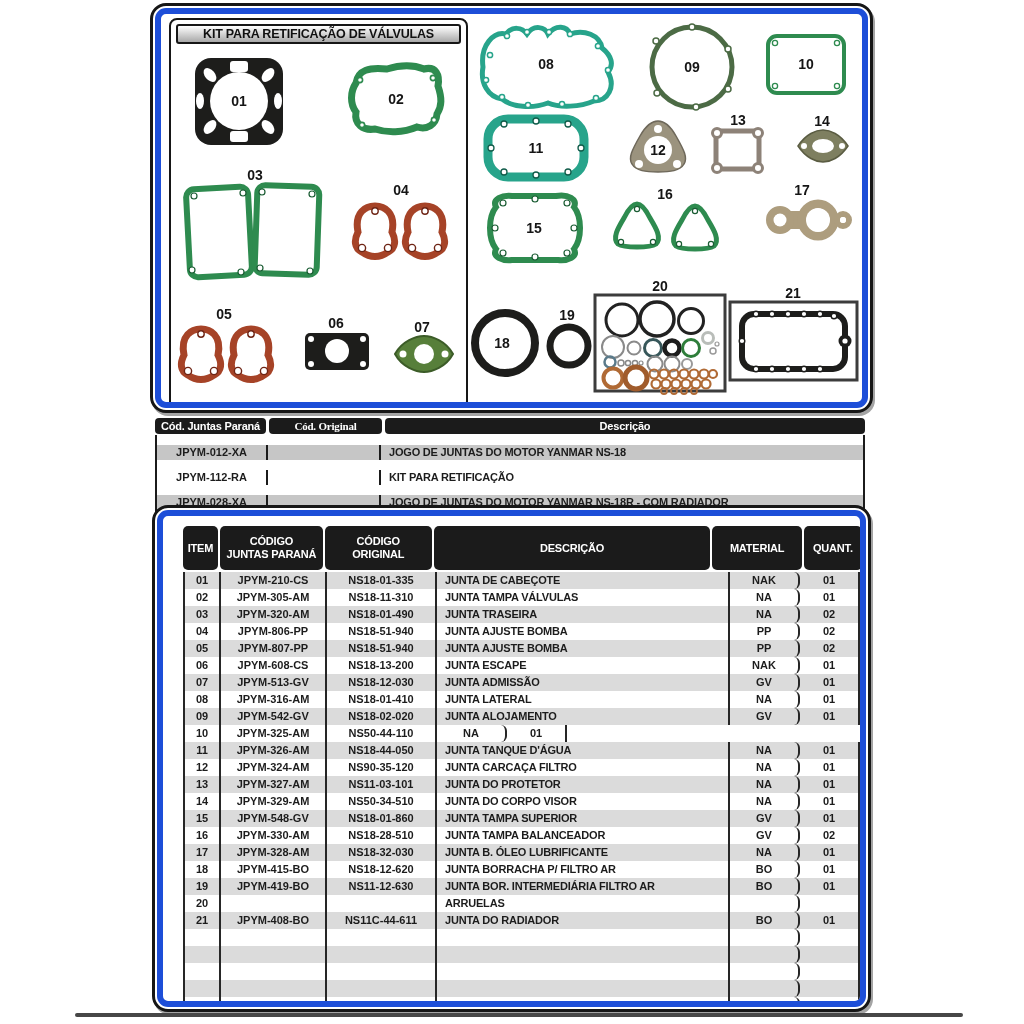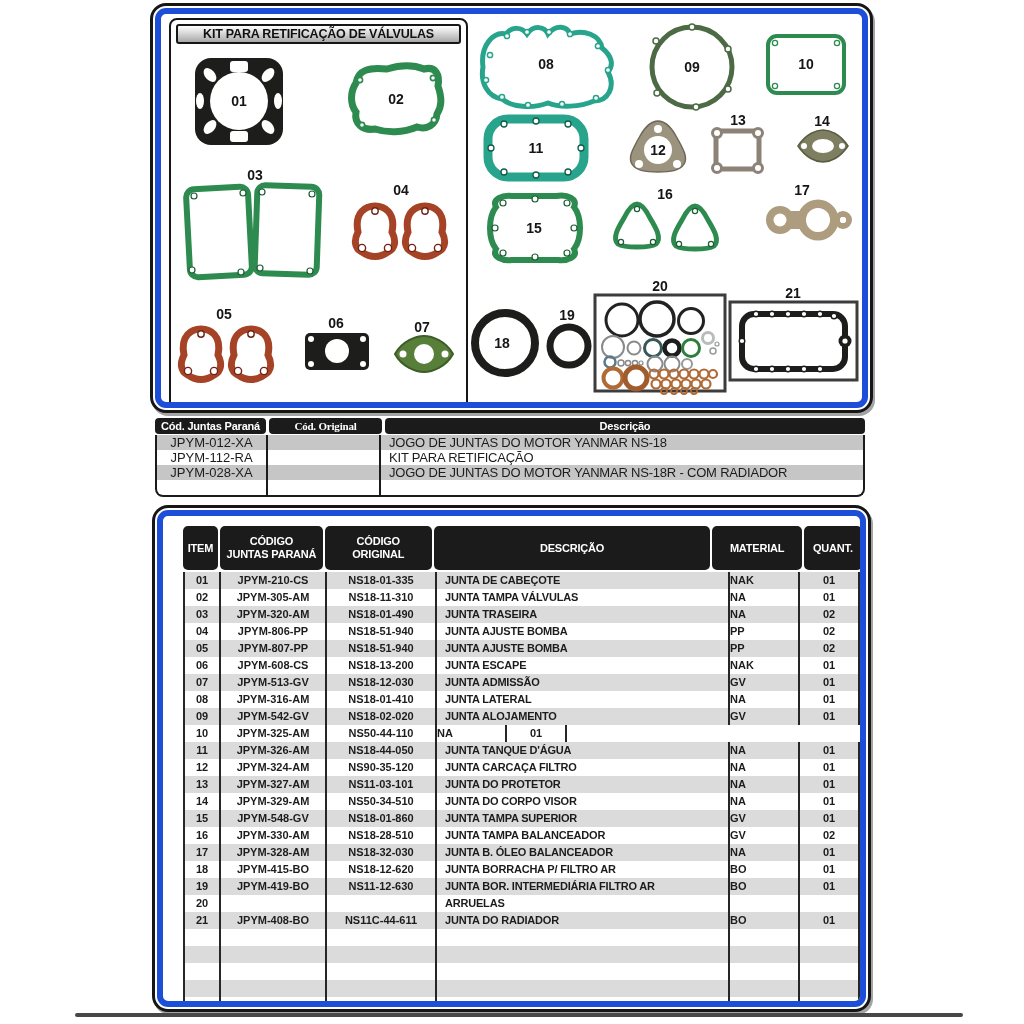--- a/index.html
+++ b/index.html
@@ -31,21 +31,21 @@
 
   
   .codes-table{position:absolute;left:155px;top:418px;width:710px;}
   .codes-head{display:flex;gap:3px;height:16px;margin-bottom:1px;justify-content:flex-end;}
   .codes-head .hc{
     background:var(--c-header_bg,#1b1b1b);color:#fff;font-size:11px;font-weight:bold;border-radius:4px;
     text-align:center;line-height:16px;letter-spacing:-.2px;
   }
   .hc1{width:111px;} .hc2{width:113px;font-family:Liberation Serif, serif;} .hc3{flex:1;}
   .codes-body{border:2px solid #1b1b1b;border-top:none;border-radius:0 0 8px 8px;overflow:hidden;}
-  .codes-row{display:flex;height:15px;line-height:15px;font-size:13px;font-weight:normal;}
+  .codes-row{display:flex;height:15px;line-height:15px;font-size:11px;font-weight:bold;margin-top:10px;}
   .codes-row.gray{background:var(--c-stripe_mid,#c6c6c6);}
   .cc1{width:109px;text-align:center;border-right:2px solid #1b1b1b;}
   .cc2{width:111px;text-align:center;border-right:2px solid #1b1b1b;}
   .cc3{flex:1;padding-left:8px;letter-spacing:-.2px;}
 
   
   .parts-table{position:absolute;left:20px;top:10px;width:679px;}
   .parts-head{display:flex;gap:2px;height:44px;margin-bottom:2px;}
   .parts-head .hc{
     background:var(--c-header_bg,#1b1b1b);color:#fff;font-size:11px;font-weight:bold;border-radius:5px;
@@ -53,21 +53,21 @@
     line-height:13px;letter-spacing:-.2px;
   }
   .pc1{width:36px;} .pc2{width:106px;} .pc3{width:110px;} .pc4{width:285px;} .pc5{width:92px;} .pc6{width:60px;}
   .parts-row{display:flex;height:17px;line-height:17px;font-size:11px;font-weight:bold;}
   .parts-row.gray{background:var(--c-stripe_light,#dbdbdb);}
   .parts-row .b{border-right:2px solid #262626;}
   .b1{width:34px;text-align:center;border-left:2px solid #262626;}
   .b2{width:104px;text-align:center;}
   .b3{width:108px;text-align:center;}
   .b4{width:283px;padding-left:8px;letter-spacing:-.2px;white-space:nowrap;overflow:hidden;}
-  .b5{width:68px;}
+  .b5{width:68px;text-align:center;border-radius:6px;}
   .b6{width:58px;text-align:center;}
 
   .footer-bar{position:absolute;left:75px;top:1013px;width:888px;height:4px;background:#474747;border-radius:2px;}
 </style>
 </head>
 <body>
 
 <div>
 
   <div class="panel top-panel">
@@ -563,21 +563,21 @@
     <div class="b b3">NS18-28-510</div>
     <div class="b b4">JUNTA TAMPA BALANCEADOR</div>
     <div class="b b5">GV</div>
     <div class="b b6">02</div>
   </div>
 
   <div class="parts-row gray">
     <div class="b b1">17</div>
     <div class="b b2">JPYM-328-AM</div>
     <div class="b b3">NS18-32-030</div>
-    <div class="b b4">JUNTA B. ÓLEO BALANCEADOR</div>
+    <div class="b b4">JUNTA B. ÓLEO LUBRIFICANTE</div>
     <div class="b b5">NA</div>
     <div class="b b6">01</div>
   </div>
 
   <div class="parts-row">
     <div class="b b1">18</div>
     <div class="b b2">JPYM-415-BO</div>
     <div class="b b3">NS18-12-620</div>
     <div class="b b4">JUNTA BORRACHA P/ FILTRO AR</div>
     <div class="b b5">BO</div>

